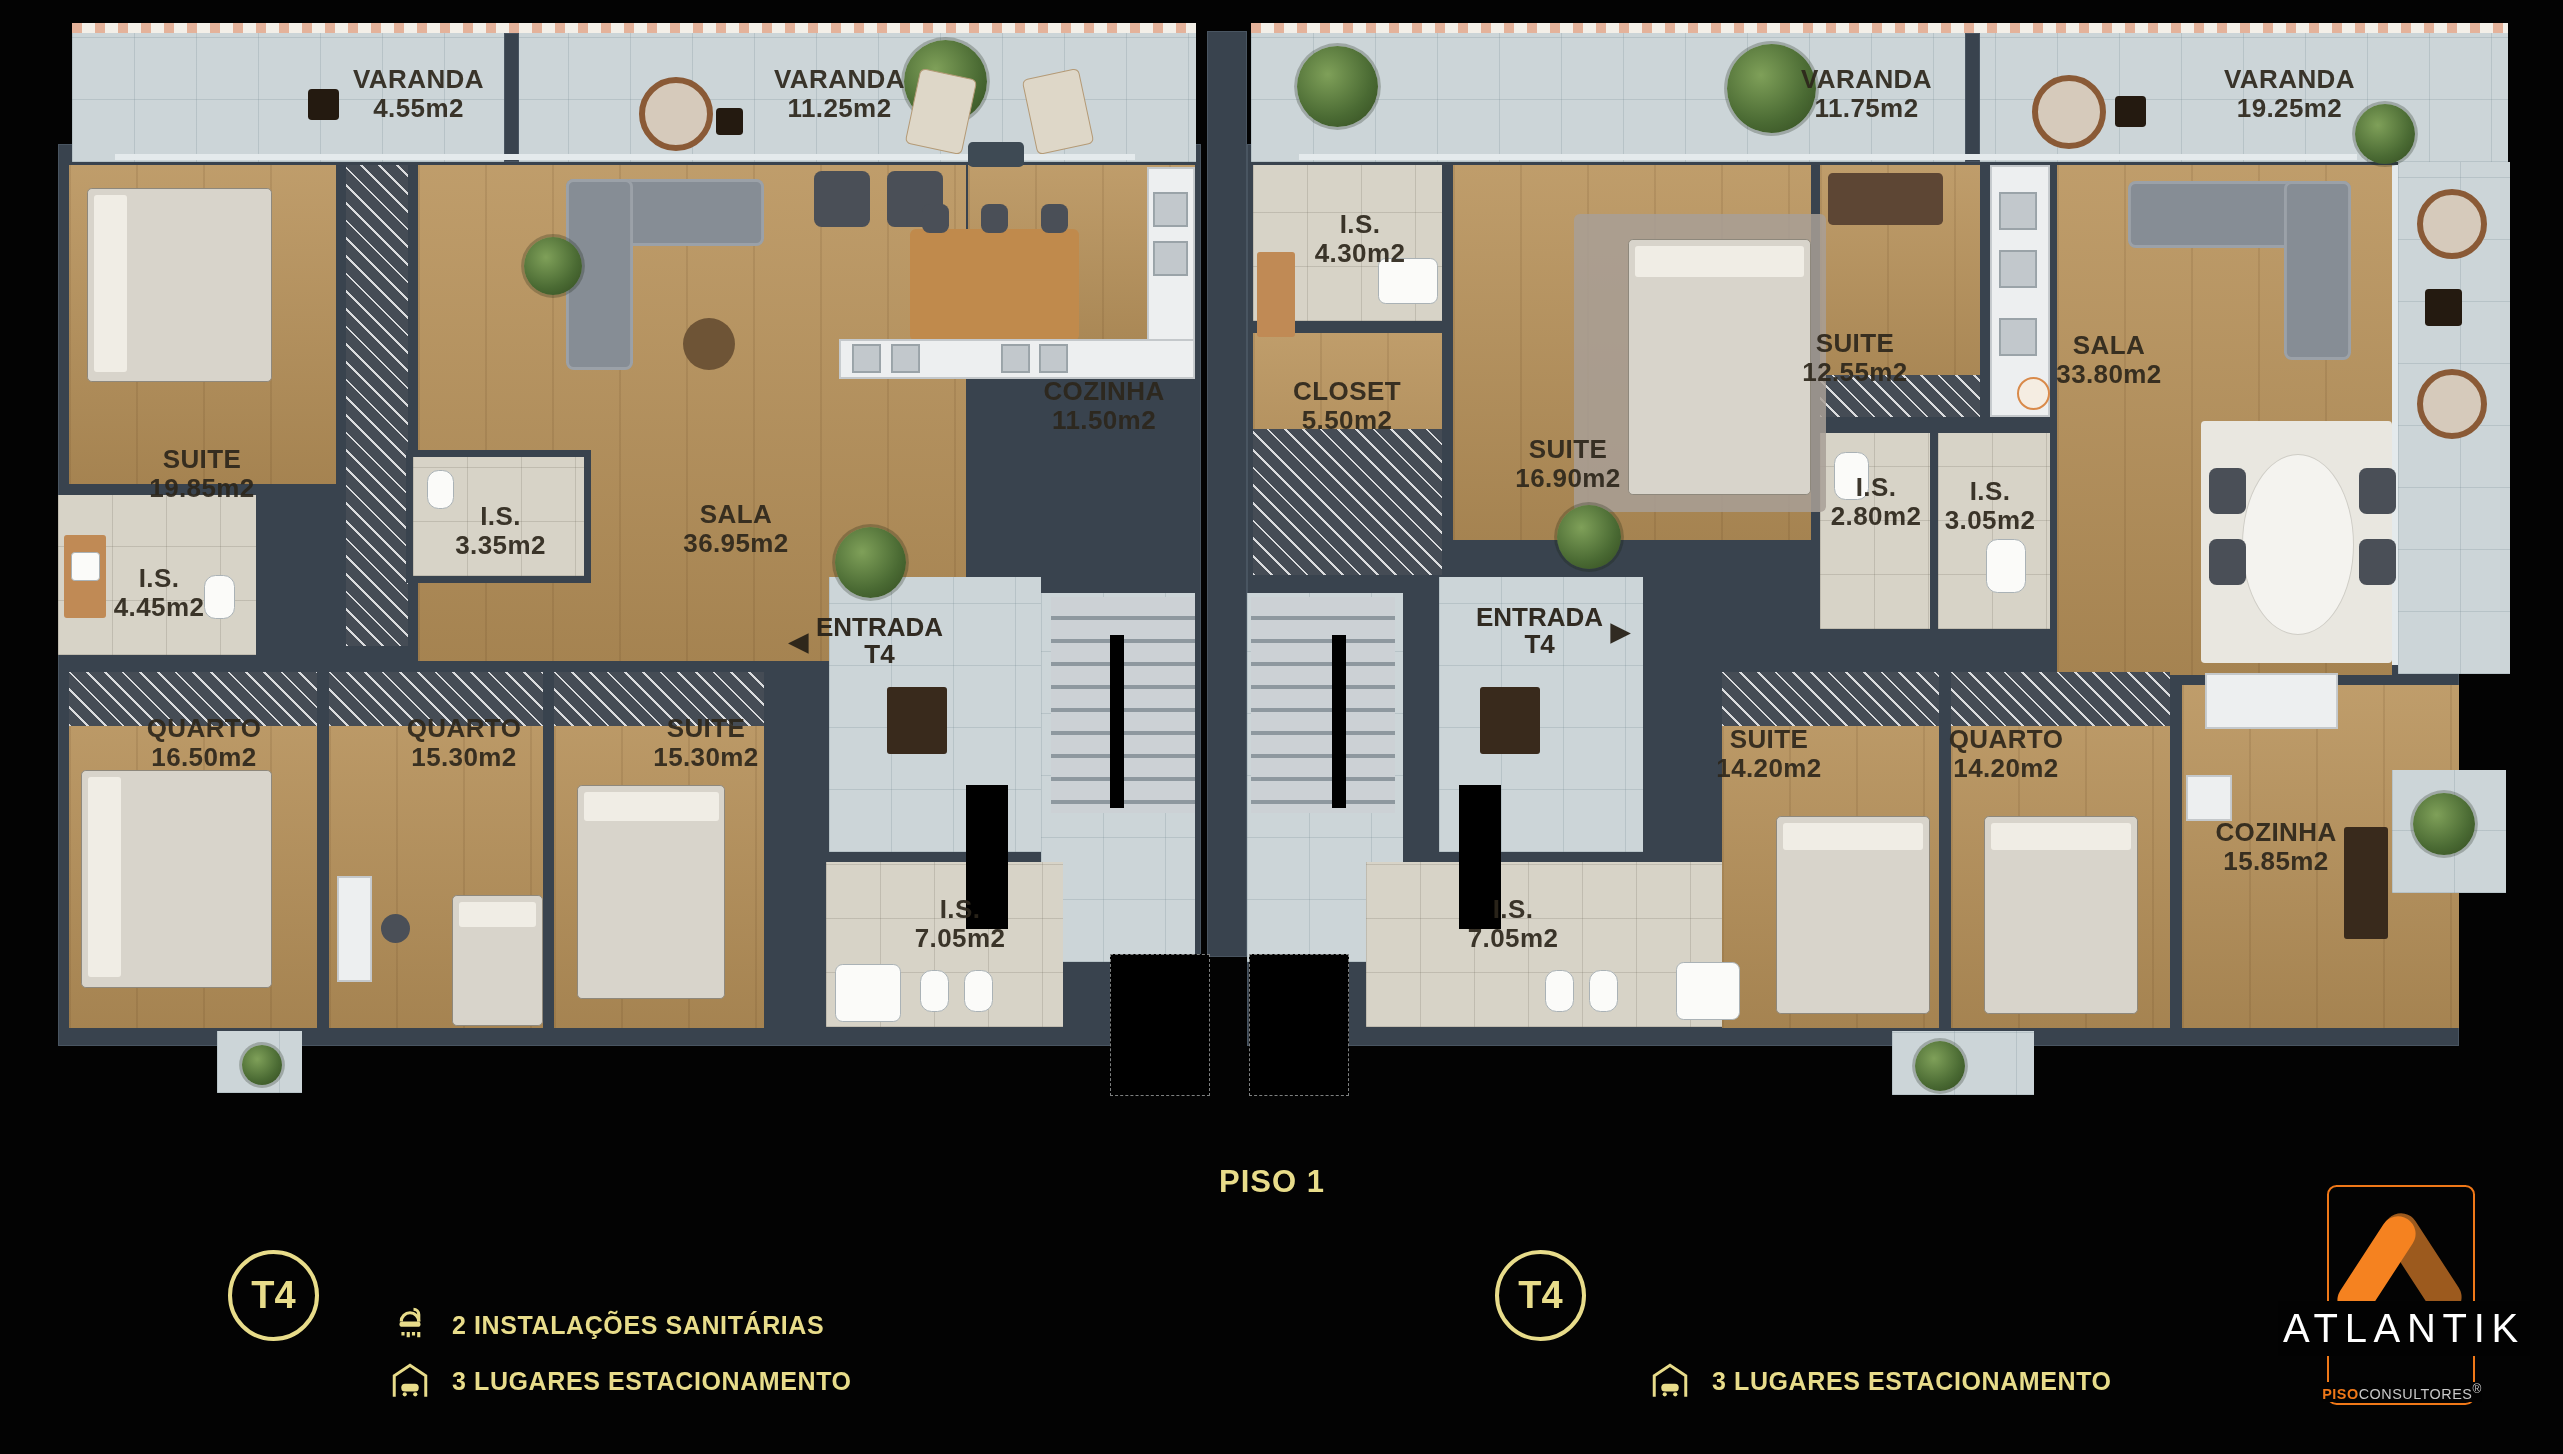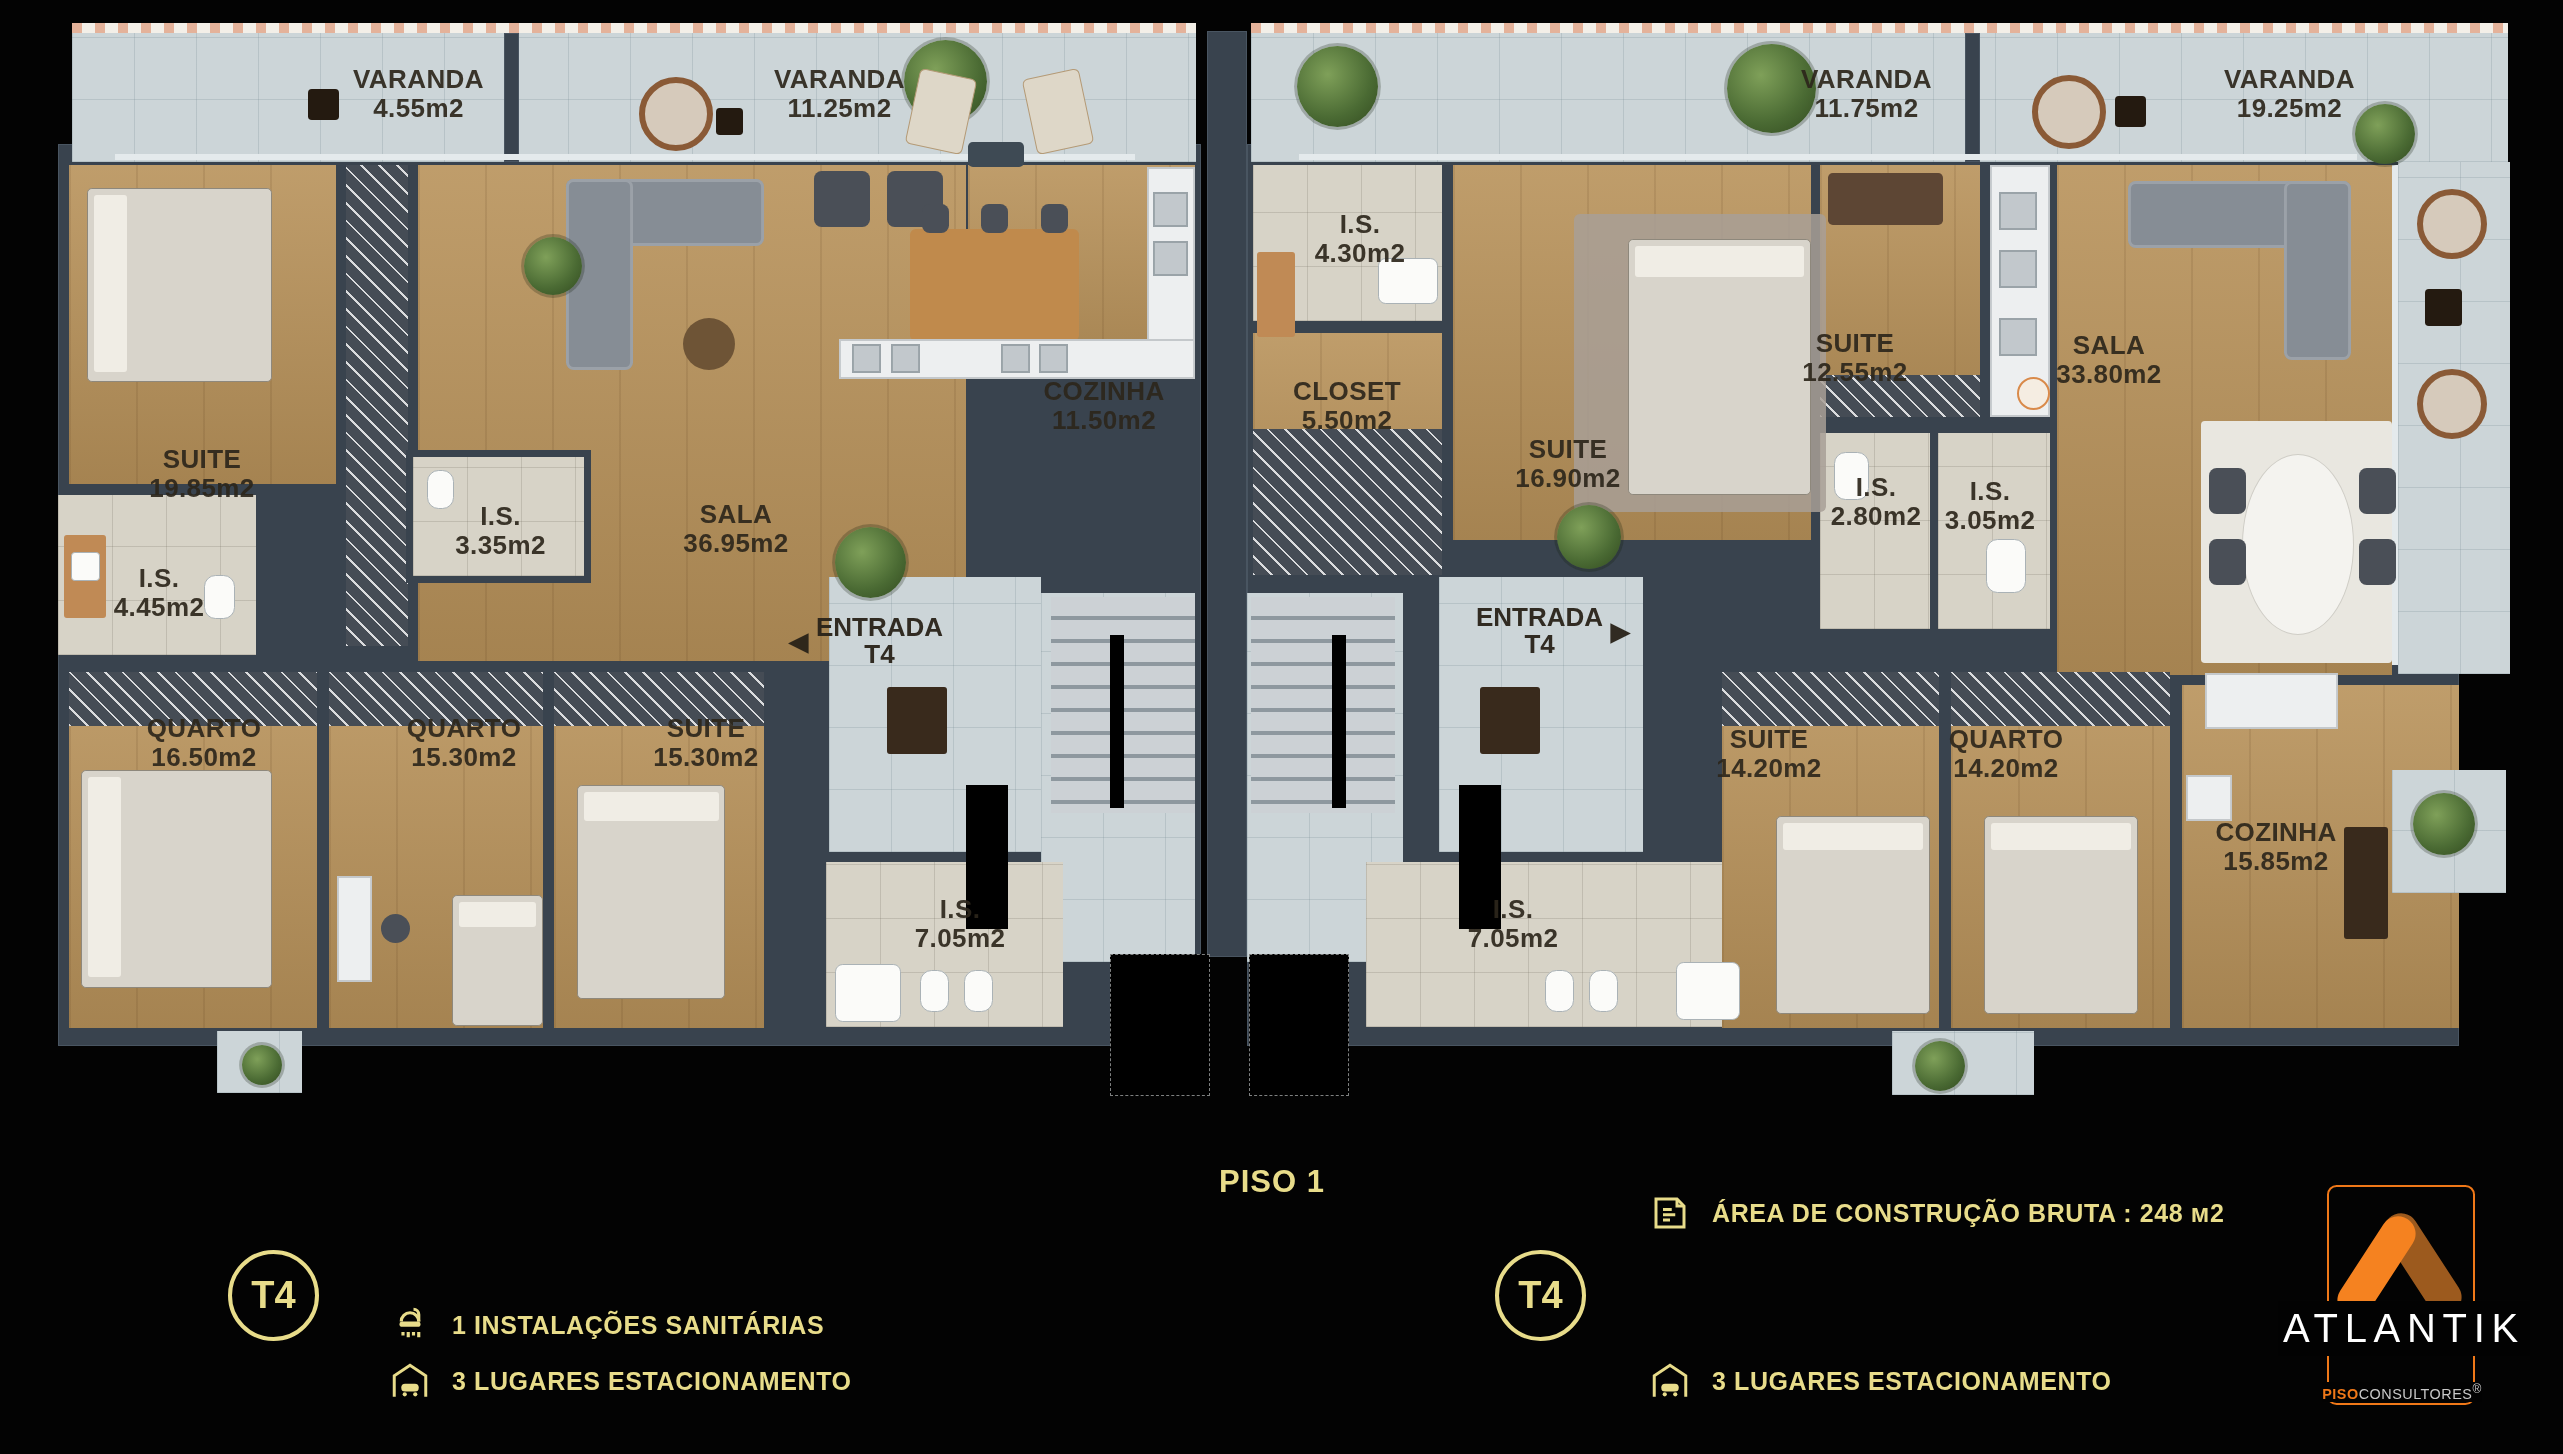--- a/index.html
+++ b/index.html
@@ -334,41 +334,33 @@
   <div class="piso" style="left:1176px;top:1164px;width:192px">PISO 1</div>
 
   <div class="badge" style="left:228px;top:1250px">T4</div>
   <div class="lrow" style="left:389px;top:1301px">
     <svg class="licon" viewBox="0 0 24 24" fill="none" stroke="#e8dc8a" stroke-width="1.8">
         <path d="M7 10a5 5 0 0 1 10 0"></path>
         <path d="M17 10V6a3 3 0 0 0-3-3"></path>
         <rect x="6" y="10" width="12" height="3" rx="1.5" fill="#e8dc8a" stroke="none"></rect>
         <path d="M8 16v2M11 16v3M14 16v2M17 16v3"></path>
       </svg>
-    <span class="glabel">1 INSTALAÇÕES SANITÁRIAS</span>
+    <span class="glabel">2 INSTALAÇÕES SANITÁRIAS</span>
   </div>
   <div class="lrow" style="left:389px;top:1357px">
     <svg class="licon" viewBox="0 0 24 24" fill="none" stroke="#e8dc8a" stroke-width="1.7">
         <path d="M3 21V9l9-6 9 6v12"></path>
         <rect x="7" y="13.5" width="10" height="4.5" rx="2.2" fill="#e8dc8a" stroke="none"></rect>
         <circle cx="9" cy="19.6" r="1.2" fill="#e8dc8a" stroke="none"></circle>
         <circle cx="15" cy="19.6" r="1.2" fill="#e8dc8a" stroke="none"></circle>
       </svg>
     <span class="glabel">3 LUGARES ESTACIONAMENTO</span>
   </div>
 
   <div class="badge" style="left:1495px;top:1250px">T4</div>
-  <div class="lrow" style="left:1649px;top:1189px">
-    <svg class="licon" viewBox="0 0 24 24" fill="none" stroke="#e8dc8a" stroke-width="1.7">
-        <path d="M4 4h12l4 4v12H4z"></path>
-        <path d="M16 4v4h4"></path>
-        <path d="M8 10h5M8 13h7M8 16h4"></path>
-      </svg>
-    <span class="glabel">ÁREA DE CONSTRUÇÃO BRUTA :  248 м2</span>
-  </div>
   <div class="lrow" style="left:1649px;top:1357px">
     <svg class="licon" viewBox="0 0 24 24" fill="none" stroke="#e8dc8a" stroke-width="1.7">
         <path d="M3 21V9l9-6 9 6v12"></path>
         <rect x="7" y="13.5" width="10" height="4.5" rx="2.2" fill="#e8dc8a" stroke="none"></rect>
         <circle cx="9" cy="19.6" r="1.2" fill="#e8dc8a" stroke="none"></circle>
         <circle cx="15" cy="19.6" r="1.2" fill="#e8dc8a" stroke="none"></circle>
       </svg>
     <span class="glabel">3 LUGARES ESTACIONAMENTO</span>
   </div>
 

